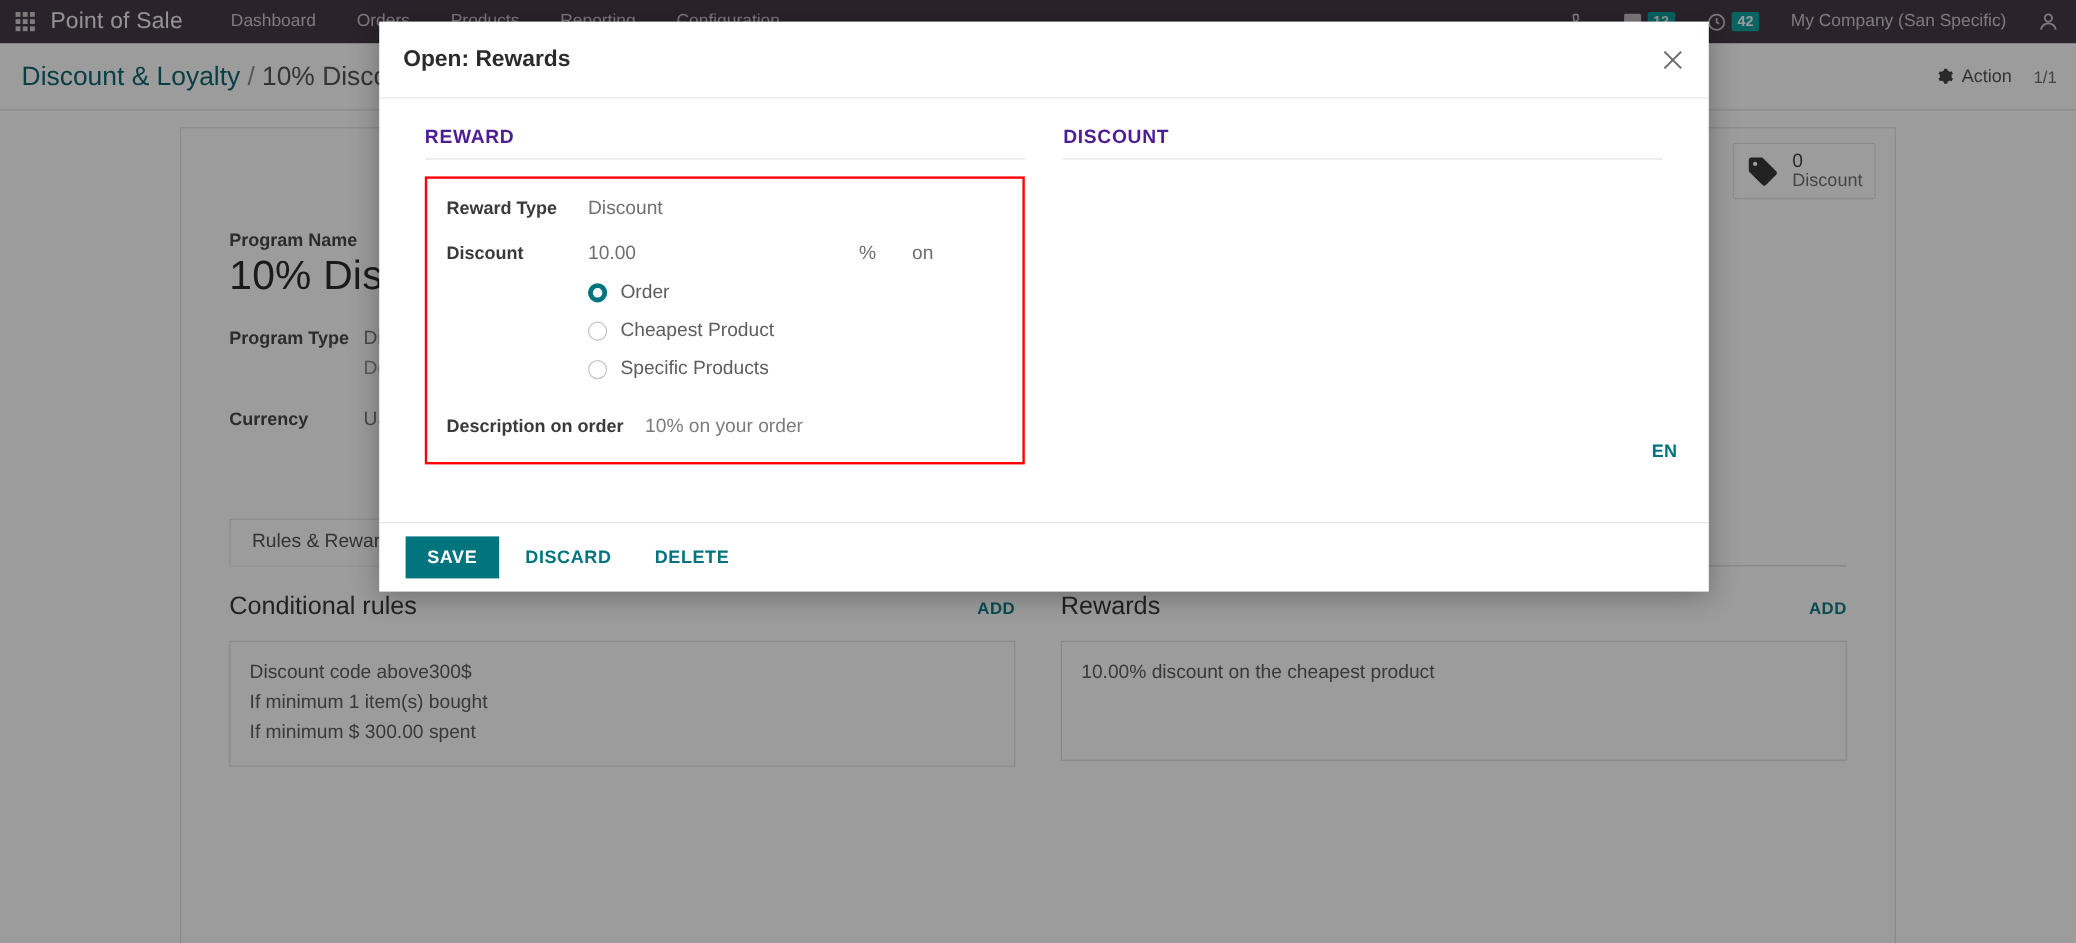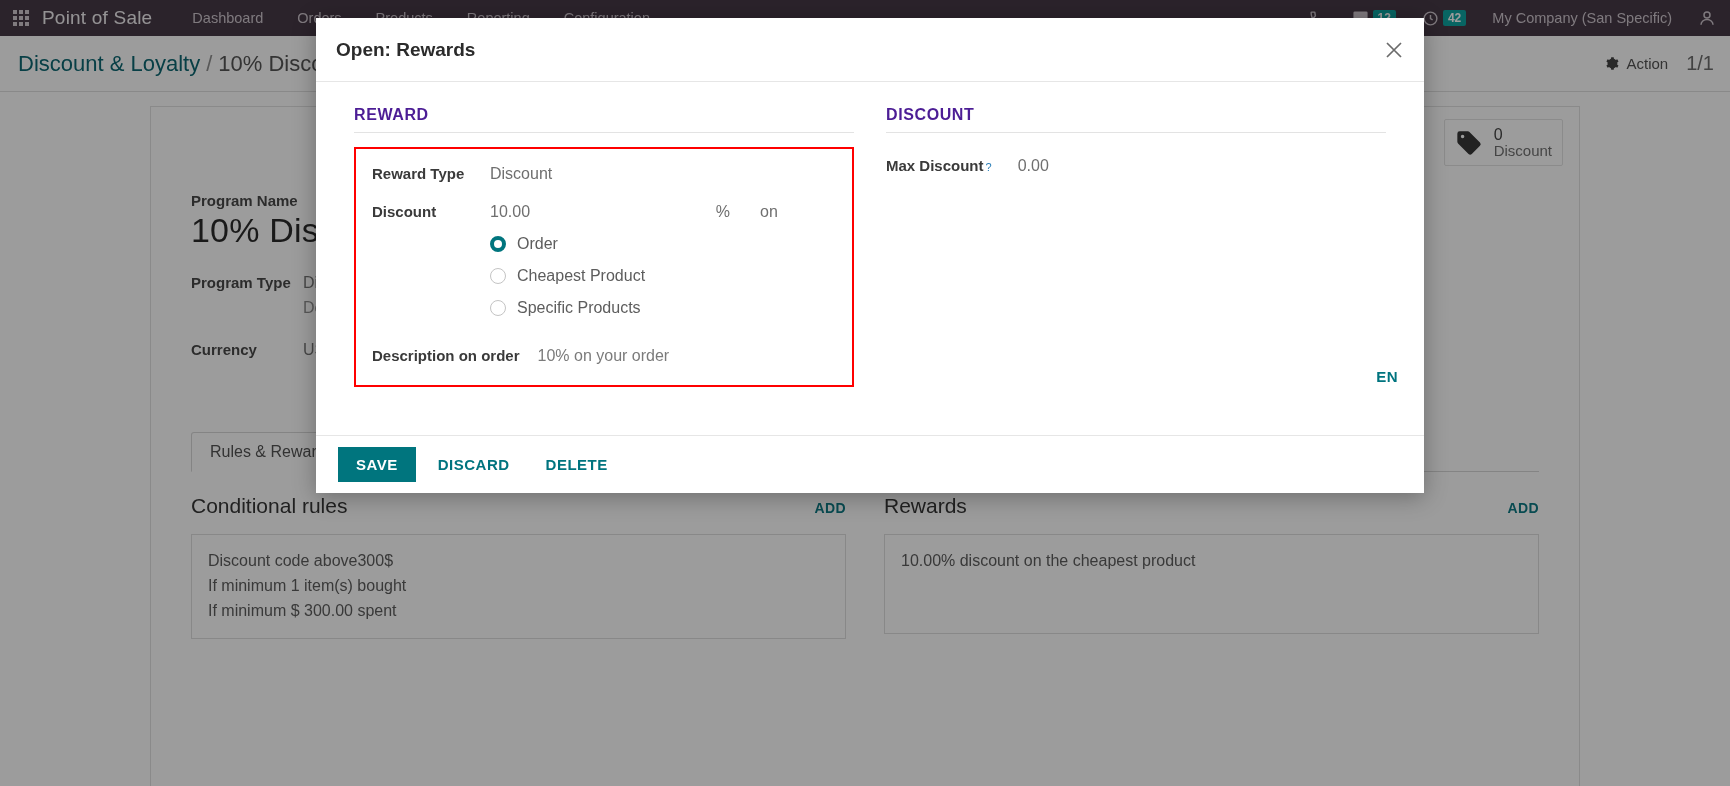--- a/index.html
+++ b/index.html
@@ -60,21 +60,21 @@
   }
   .breadcrumb { padding-left: 18px; font-size: 22px; color: #5a5a5a; white-space: nowrap; }
   .breadcrumb .bc-link { color: #00606b; cursor: pointer; }
   .breadcrumb .bc-sep { color: #8a8a8a; margin: 0 6px; }
   .breadcrumb .bc-cur { color: #4c4c4c; }
   .cp-right { margin-left: auto; display: flex; align-items: center; padding-right: 16px; gap: 18px; }
   .action-btn {
     display: flex; align-items: center; gap: 7px; font-size: 15px; color: #4a4a4a;
     cursor: pointer; white-space: nowrap;
   }
-  .pager { font-size: 20px; color: #666; cursor: pointer; }
+  .pager { font-size: 14px; color: #666; cursor: pointer; }
 
   
   .sheet-wrap { position: absolute; top: 92px; left: 0; right: 0; bottom: 0; background: #ffffff; padding: 14px 0 0 0; }
   .sheet {
     margin: 0 auto; width: 1430px; background: #fff;
     border: 1px solid #e0e0e0; min-height: 690px; padding: 0;
   }
   .stat-row { display: flex; justify-content: flex-end; padding: 12px 16px 0 16px; }
   .stat-btn {
     display: flex; align-items: center; gap: 11px; padding: 6px 10px;
@@ -379,25 +379,20 @@
 
         <div class="desc-row">
           <span class="desc-lbl">Description on order</span>
           <span class="desc-val">10% on your order</span>
         </div>
       </div>
     </div>
 
     <div class="m-col">
       <div class="grp-title">DISCOUNT</div>
-      <div class="mrow" style="margin-top:24px">
-        <span class="mlabel">Max Discount</span>
-          <span class="tip">?</span>
-        <span class="mval" style="margin-left:26px">0.00</span>
-      </div>
     </div>
 
     <div class="lang-btn">EN</div>
   </div>
 
   <div class="m-foot">
     <button class="btn-save">SAVE</button>
     <button class="btn-link">DISCARD</button>
     <button class="btn-link">DELETE</button>
   </div>

